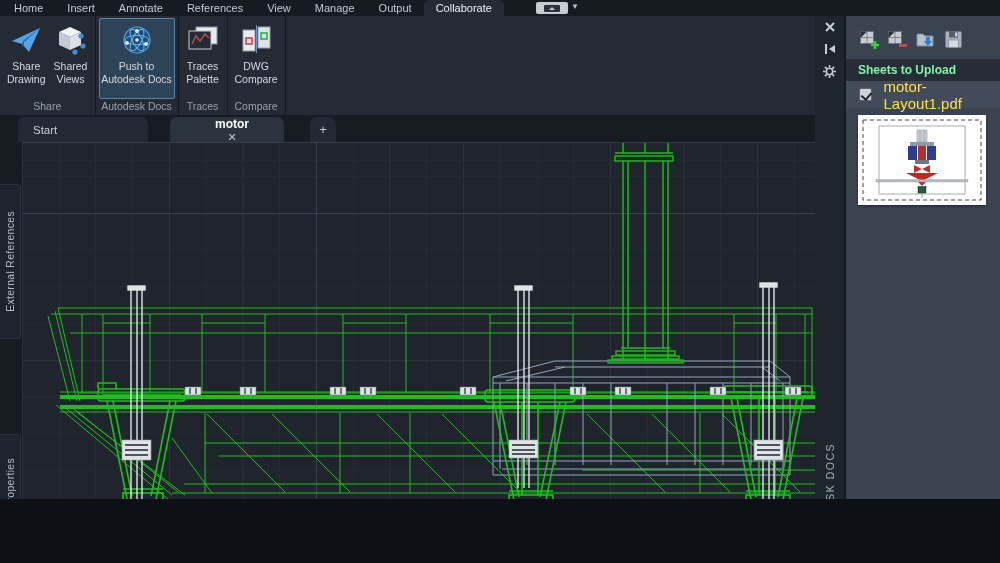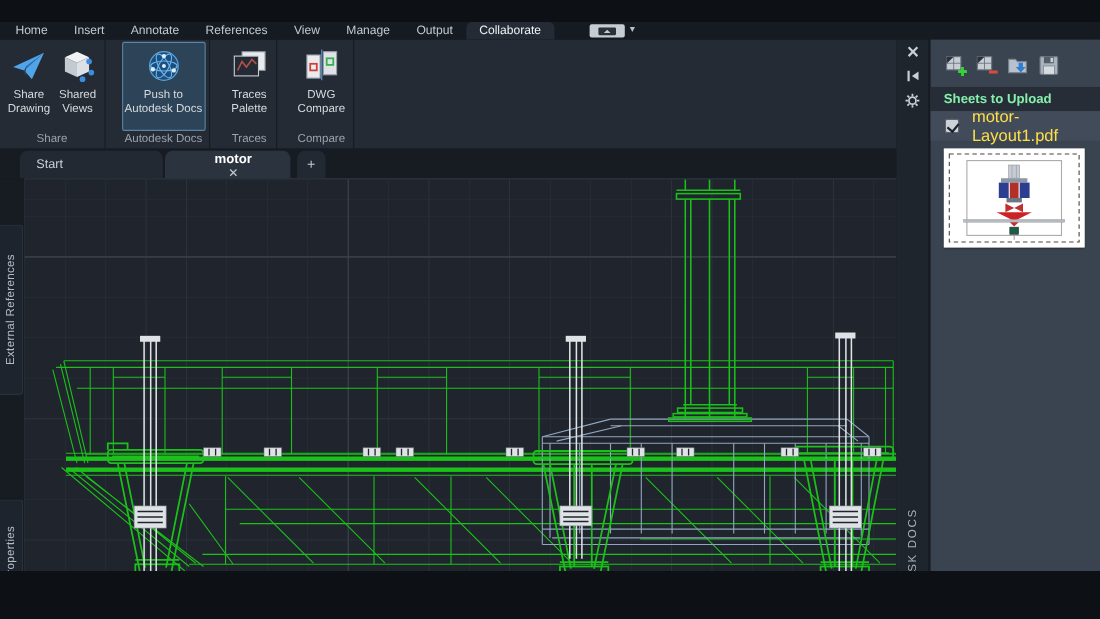--- a/index.html
+++ b/index.html
@@ -1,48 +1,48 @@
 <!DOCTYPE html>
 <html><head>
 <meta charset="utf-8">
 <style>
   * { margin:0; padding:0; box-sizing:border-box; }
   html,body { background:#0d1014; }
   .app {
     position:relative; width:1000px; height:499px; overflow:hidden;
-    background:#161b22; font-family:"Liberation Sans", sans-serif;margin-top:20px;
+    background:#161b22; font-family:"Liberation Sans", sans-serif;
     -webkit-font-smoothing:antialiased;
   }
   
   .menubar { position:absolute; top:0; left:0; width:1000px; height:16px;
     background:#161b22; display:flex; align-items:stretch; padding-left:2px; z-index:5;}
   .menu-tab { font-size:11px; line-height:16px; padding:0 12px; color:#c3c9d1; cursor:default; white-space:nowrap;}
   .menu-tab.active { background:#242b35; color:#eef1f4; border-radius:5px 5px 0 0; }
   .ribbon-mode-btn { margin-left:32px; margin-top:2px; width:32px; height:12px;
     background:#c7ccd2; border-radius:2px; display:flex; align-items:center; justify-content:center; }
   .ribbon-mode-btn .glyph { width:16px; height:7px; background:#2a313a; border-radius:1px; position:relative;}
   .ribbon-mode-btn .glyph::after { content:""; position:absolute; left:5px; top:2px;
     border-left:3px solid transparent; border-right:3px solid transparent; border-bottom:3px solid #c7ccd2;}
   .ribbon-mode-caret { color:#b9bfc7; font-size:8px; line-height:14px; margin-left:3px; }
 
   
   .ribbon { position:absolute; top:16px; left:0; width:815px; height:99px;
-    background:#242b35; display:flex; z-index:4;gap:12px; }
+    background:#242b35; display:flex; z-index:4; }
   .ribbon-group { display:flex; flex-direction:column; border-right:1px solid #161b22; }
   .rg-buttons { flex:1; display:flex; align-items:stretch; padding:2px 3px 0 3px; }
   .rg-label { height:16px; font-size:10.5px; color:#9aa3ad; text-align:center; line-height:15px; }
   .rbtn { display:flex; flex-direction:column; align-items:center; padding:4px 3px 2px 3px;
     border:1px solid transparent; border-radius:2px; }
   .rbtn .ricon { width:34px; height:34px; display:block; margin-bottom:3px; }
   .rbtn .rlabel { font-size:10.5px; line-height:12.5px; color:#d5dade; text-align:center; white-space:nowrap;}
   .rbtn.selected { background:#2d4357; border-color:#5a83a8; }
 
   
   .tabbar { position:absolute; top:115px; left:0; width:815px; height:27px;
-    background:#171c23; display:flex; align-items:flex-end; padding-left:18px; z-index:4;}
+    background:#171c23; display:flex; align-items:flex-end; padding-left:18px; z-index:4;gap:20px;}
   .ftab { height:25px; border-radius:7px 7px 0 0; display:flex; align-items:center;
     font-size:11.5px; color:#c9ced5; }
   .ftab.start { width:130px; background:#222933; padding-left:15px; }
   .ftab.doc { width:114px; background:#2b333e; color:#ffffff; font-weight:bold; font-size:12px;
     padding-left:20px; justify-content:space-between; padding-right:10px; margin-left:2px;flex-direction:column;}
   .ftab .closex { font-weight:normal; color:#c2c8cf; font-size:11px; }
   .ftab.plus { width:26px; background:#222933; margin-left:6px; justify-content:center;
     color:#c2c8cf; font-size:13px; }
 
   

